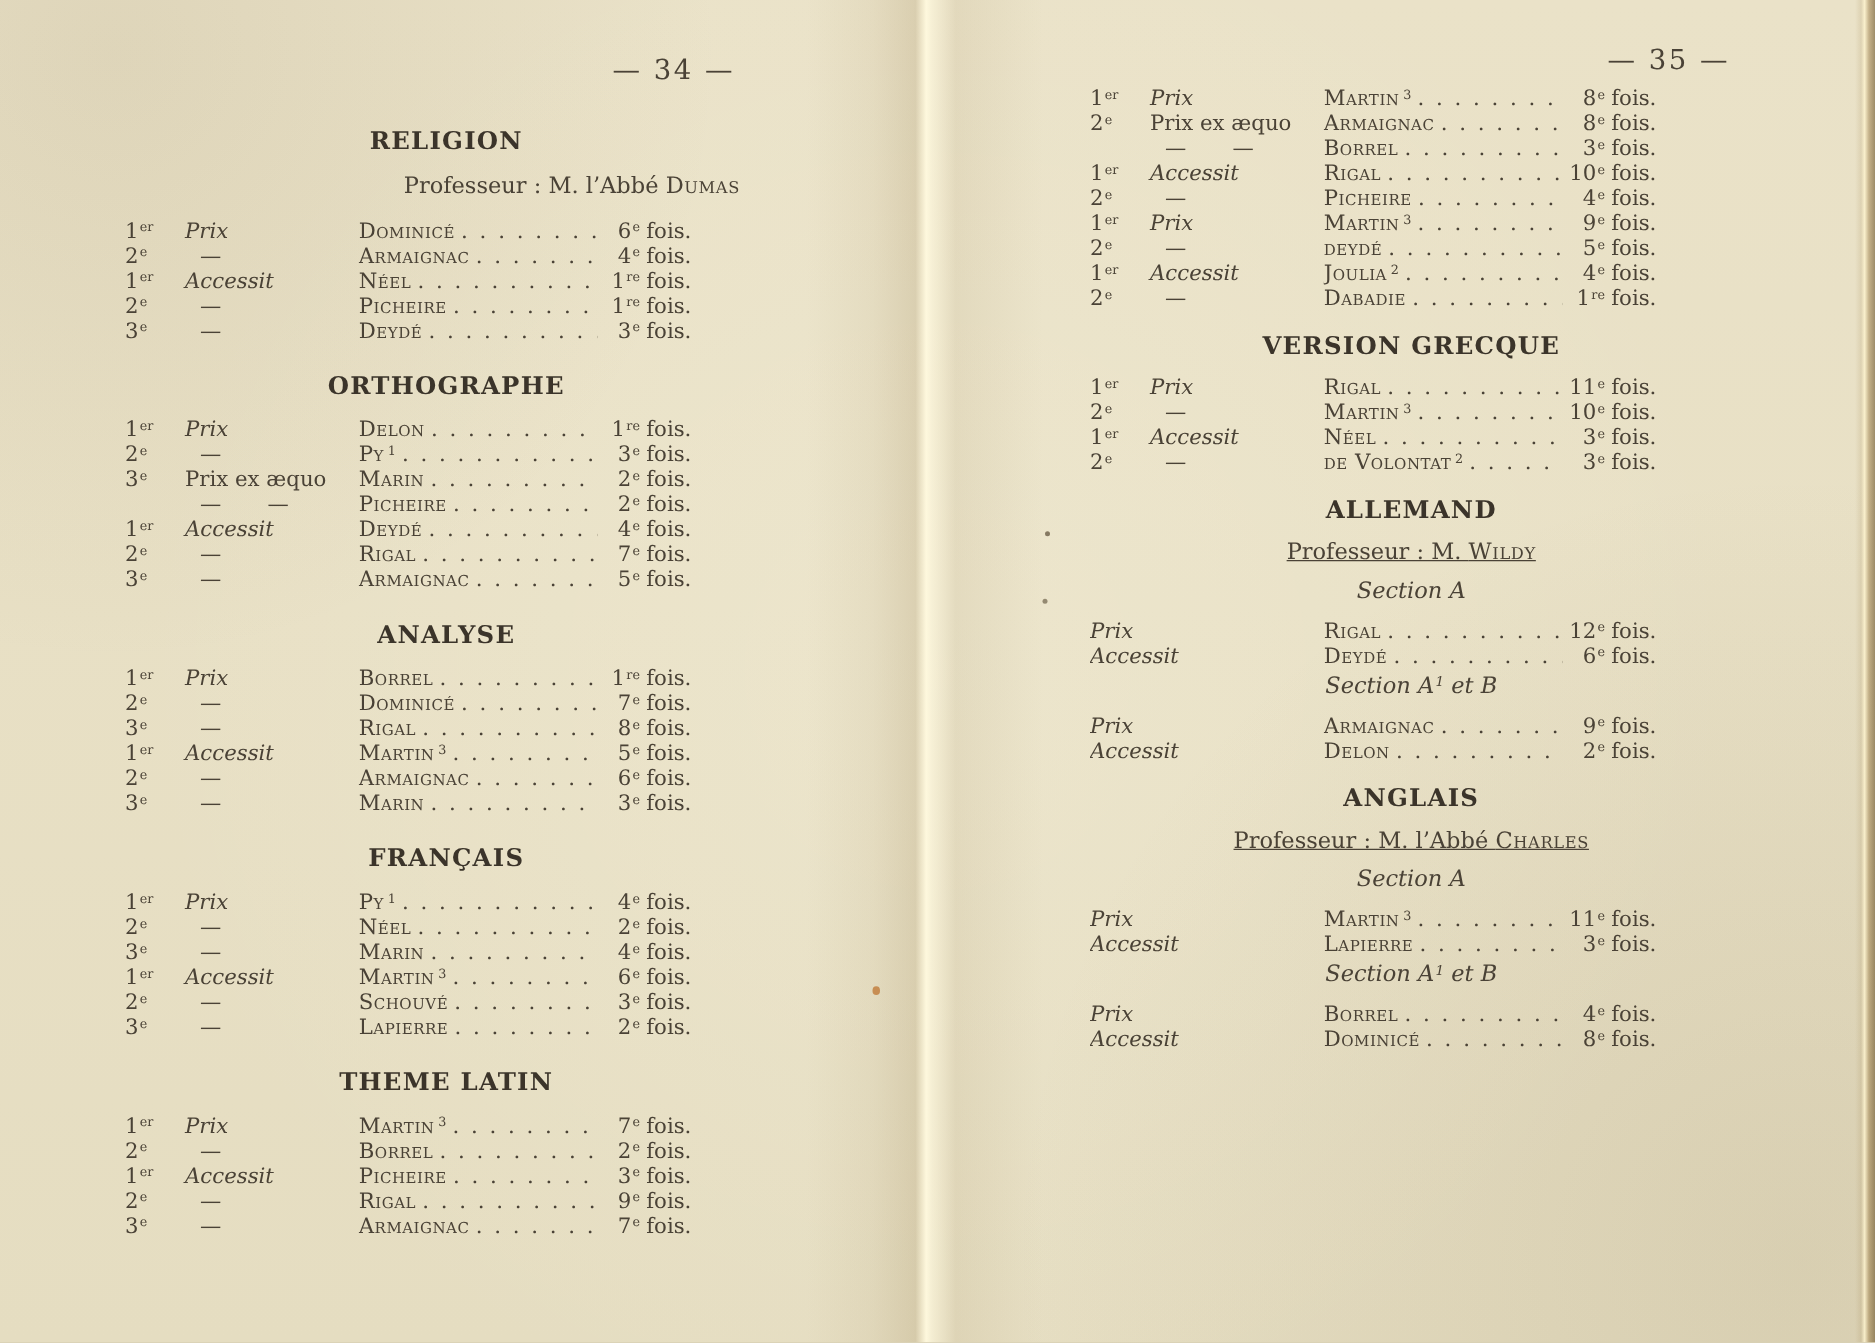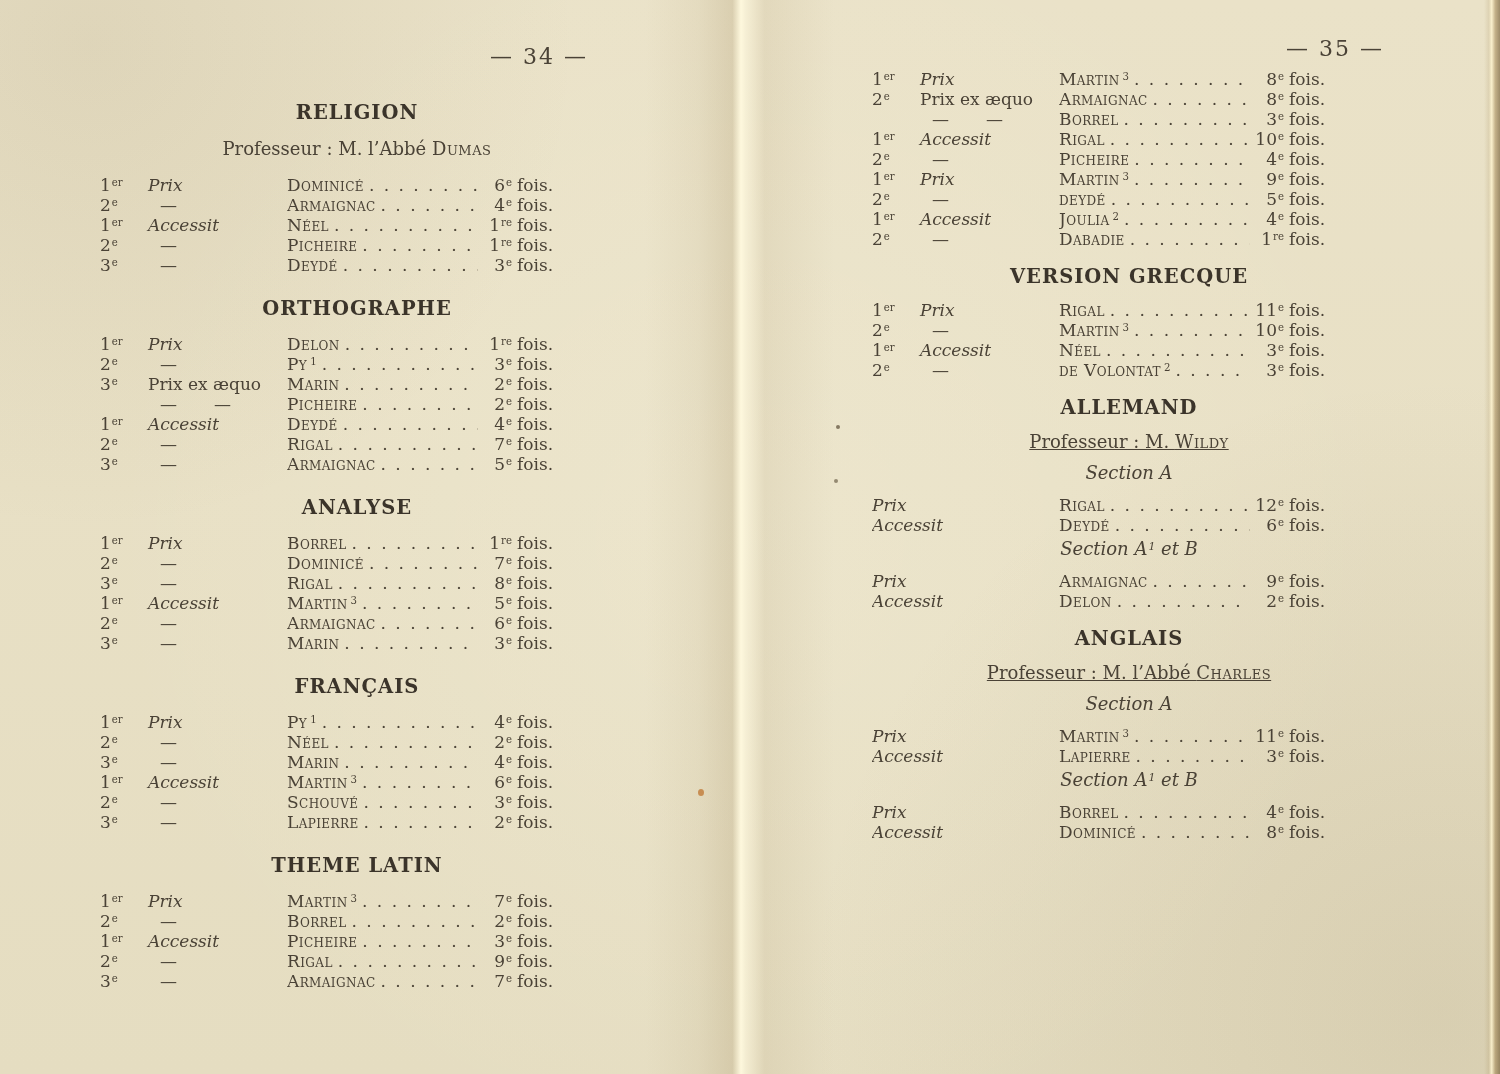--- a/index.html
+++ b/index.html
@@ -45,21 +45,21 @@
   .right .page-number{transform:translateX(42px);margin-bottom:8px;}
 
   .section-title{
     text-align:center;font-weight:bold;font-size:19.5px;letter-spacing:1px;
     color:#3b342a;transform:translateX(22px);
   }
   .left .section-title{margin:22px 0 14px;}
   .right .section-title{margin:16px 0 12px;}
 
   .professor{text-align:center;font-size:18px;transform:translateX(22px);}
-  .left .professor{margin:0 0 16px;}
+  .left .professor{margin:0 0 16px;text-align:right;}
   .right .professor{margin:0 0 10px;text-decoration:underline;}
   .prof-name{letter-spacing:0.5px;}
 
   .subheading{
     text-align:center;font-style:italic;font-size:18px;
     transform:translateX(22px);margin:3px 0 12px;
   }
   .block:first-of-type .subheading{margin-top:6px;}
 
   .sc{font-variant:small-caps;}

